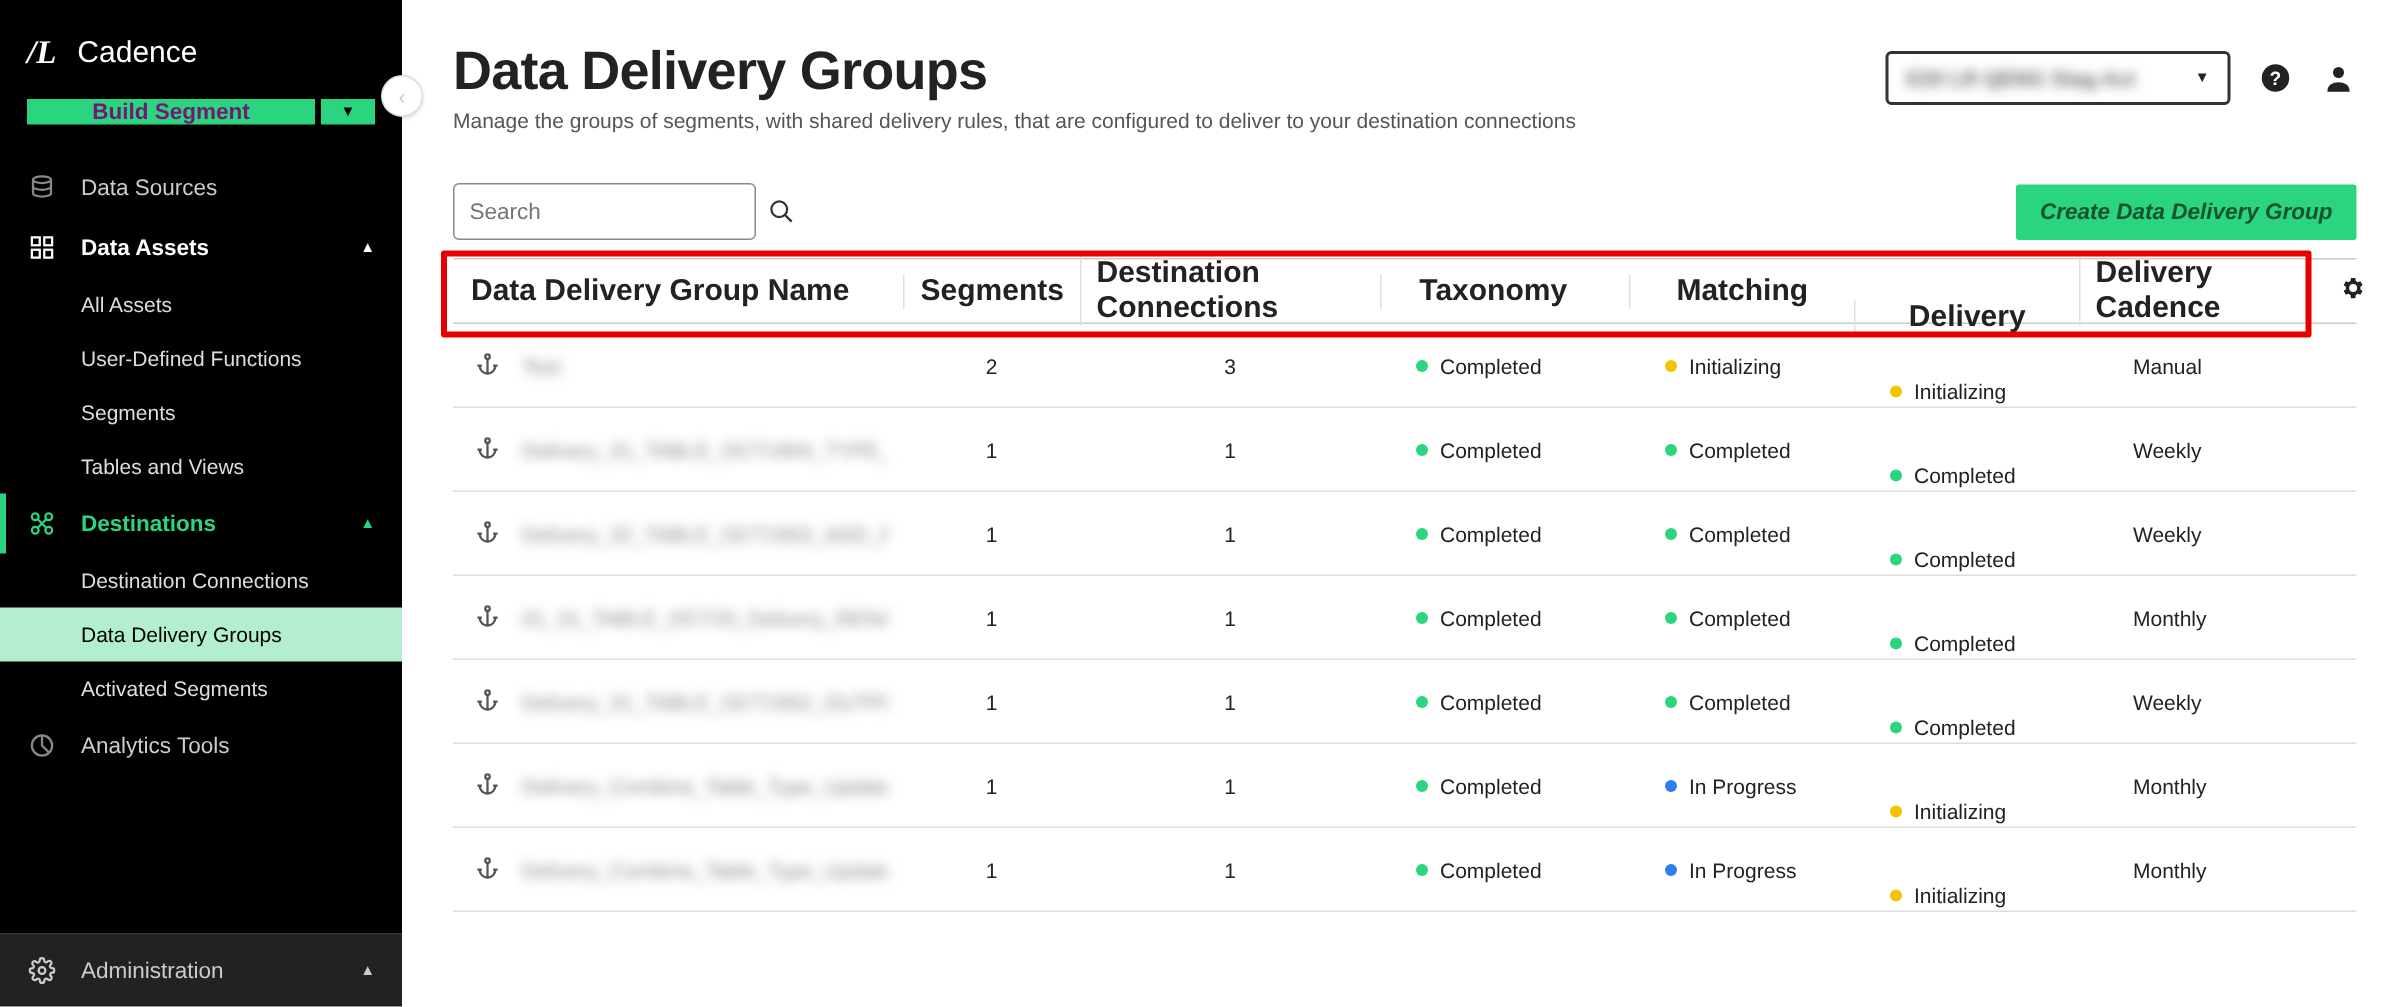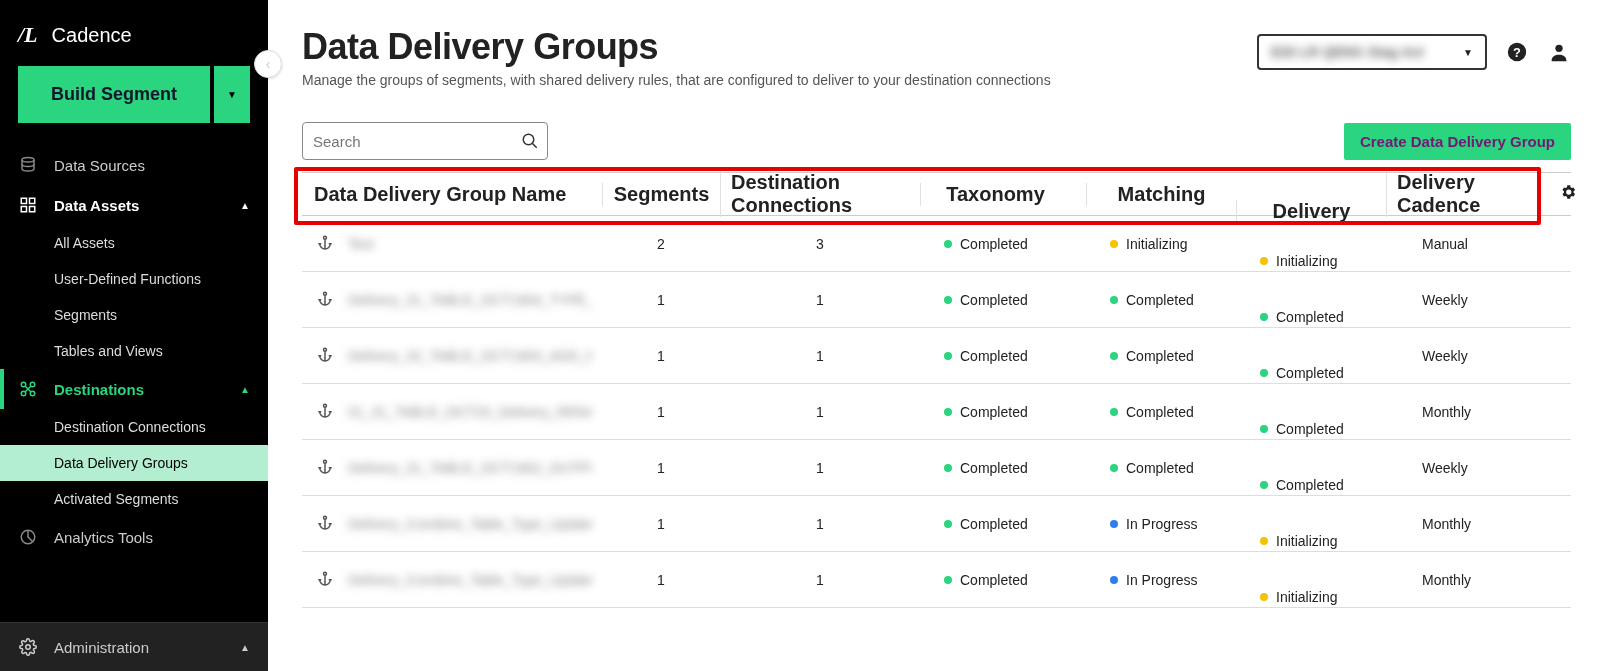--- a/index.html
+++ b/index.html
@@ -7,21 +7,21 @@
 
 .app { display: flex; width: 1599px; height: 671px; }
 
 
 .sidebar { width: 268px; background: #000; color: #ccc; display: flex; flex-direction: column; position: relative; }
 .brand { display: flex; align-items: center; padding: 22px 18px 18px 18px; gap: 14px; }
 .brand-logo { font-family: Georgia, serif; font-style: italic; font-weight: 700; color: #fff; font-size: 22px; }
 .brand-name { color: #fff; font-size: 20px; font-weight: 500; }
 
 .build-row { display: flex; gap: 4px; padding: 0 18px 18px 18px; }
-.btn-build { background: #2bd47e; color: #0f172a; border: none; padding: 18px 16px; font-weight: 700; font-size: 18px; cursor: pointer; flex: 1; }
+.btn-build { background: #2bd47e; color: #701a75; border: none; padding: 0 16px; font-weight: 700; font-size: 15px; cursor: pointer; flex: 1; }
 .btn-build-dd { background: #2bd47e; border: none; width: 36px; cursor: pointer; display: flex; align-items: center; justify-content: center; }
 
 .nav { flex: 1; padding-top: 4px; }
 .nav-item { display: flex; align-items: center; gap: 16px; padding: 10px 18px; color: #ccc; cursor: pointer; font-size: 15px; }
 .nav-item.section { font-weight: 700; color: #fff; }
 .nav-item.active-section { color: #2bd47e; font-weight: 700; border-left: 4px solid #2bd47e; padding-left: 14px; justify-content: center; }
 .nav-item.sub { padding-left: 54px; font-size: 14px; color: #ddd; }
 .nav-item.sub.active { background: #b3eed1; color: #000; }
 .nav-icon { width: 20px; height: 20px; display: inline-flex; align-items: center; justify-content: center; color: #888; }
 .nav-item.active-section .nav-icon { color: #2bd47e; }
@@ -37,23 +37,23 @@
 .title-block { flex: 1; }
 .page-title { font-size: 36px; font-weight: 600; letter-spacing: -0.5px; margin-bottom: 4px; }
 .page-sub { color: #555; font-size: 14px; }
 .header-controls { display: flex; align-items: center; gap: 18px; padding-top: 8px; }
 .acct-select { border: 2px solid #333; border-radius: 4px; padding: 8px 36px 8px 12px; min-width: 230px; position: relative; cursor: pointer; }
 .acct-select .blur-text { filter: blur(4px); color: #666; font-weight: 600; }
 .acct-select::after { content: "▼"; font-size: 10px; position: absolute; right: 12px; top: 50%; transform: translateY(-50%); }
 .icon-btn { width: 24px; height: 24px; display: flex; align-items: center; justify-content: center; font-size: 22px; cursor: pointer; }
 
 .toolbar { display: flex; align-items: center; margin-top: 34px; }
-.search-box { display: flex; align-items: center; border: 1px solid #888; border-radius: 4px; width: 246px; padding: 0 8px 0 10px; height: 38px; }
+.search-box { display: flex; align-items: center; border: 1px solid #888; border-radius: 4px; width: 202px; padding: 0 8px 0 10px; height: 38px; }
 .search-box input { border: none; outline: none; flex: 1; font-size: 15px; background: transparent; }
-.btn-create { margin-left: auto; background: #2bd47e; color: #701a75; border: none; padding: 10px 16px; font-weight: 600; font-size: 15px; cursor: pointer; border-radius: 2px; }
+.btn-create { margin-left: auto; background: #2bd47e; color: #14532d; border: none; padding: 10px 16px; font-weight: 600; font-size: 15px; cursor: pointer; border-radius: 2px; font-style: italic; }
 
 .table-wrap { margin-top: 12px; position: relative; }
 .table-head { display: flex; align-items: center; border-top: 1px solid #ccc; border-bottom: 1px solid #ccc; height: 44px; font-weight: 600; font-size: 20px; position: relative; }
 .header-highlight { position: absolute; left: -8px; right: 30px; top: -6px; bottom: -10px; border: 4px solid #e60000; pointer-events: none; border-radius: 2px;}
 .col { padding: 0 10px; display: flex; align-items: center; }
 .col.name { width: 300px; padding-left: 12px;}
 .col.seg { width: 118px; justify-content: center; border-left: 1px solid #e0e0e0;}
 .col.dest { width: 200px; justify-content: center; border-left: 1px solid #e0e0e0;}
 .col.tax { width: 150px; justify-content: center; border-left: 1px solid #e0e0e0;}
 .col.match { width: 150px; justify-content: center; border-left: 1px solid #e0e0e0; margin-left: 16px;}

